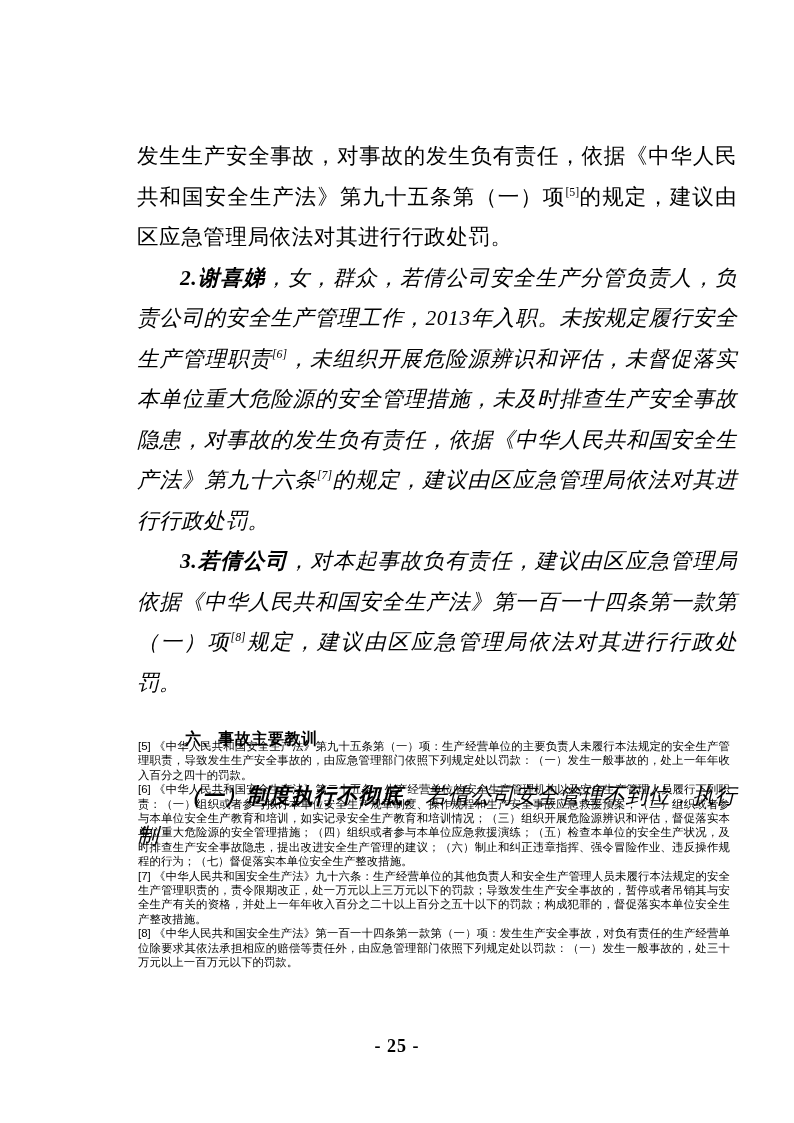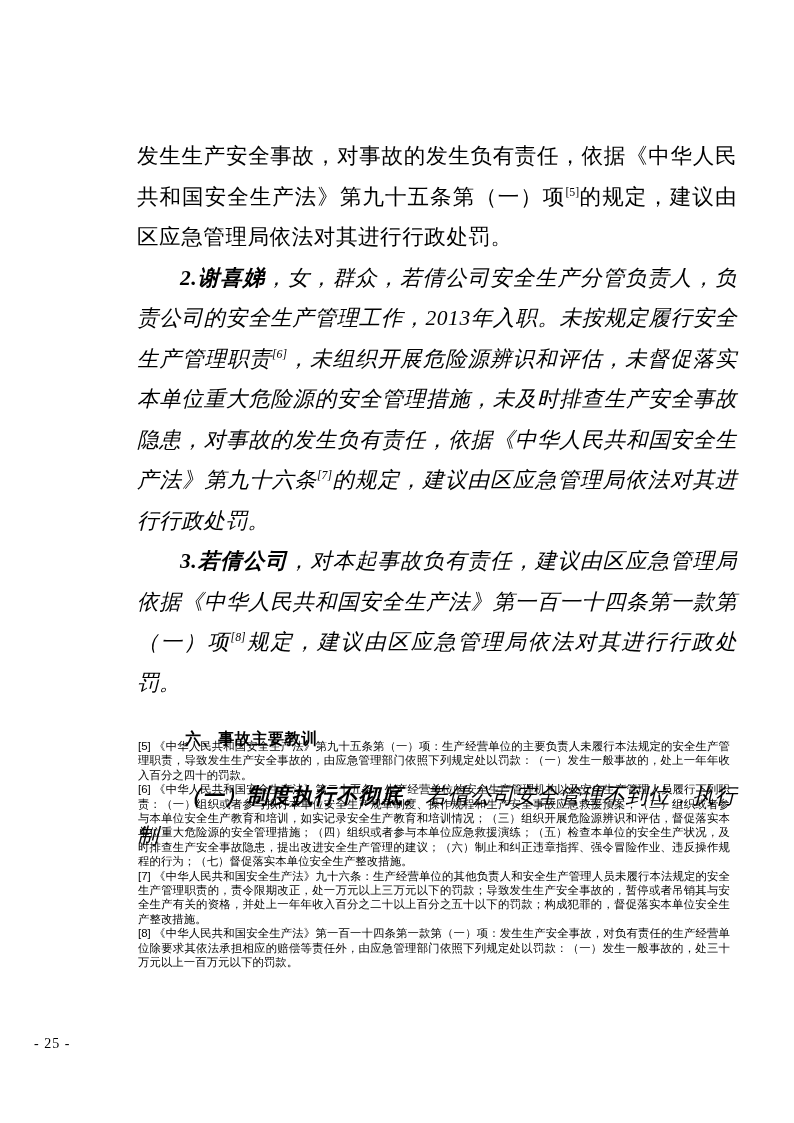--- a/index.html
+++ b/index.html
@@ -85,24 +85,25 @@
   .footnote .marker {
     font-family: "Liberation Sans", "DejaVu Sans", sans-serif;
   }
 
   
   .page-number {
     position: absolute;
     left: 0;
     right: 0;
     top: 1036px;
-    text-align: left;
-    font-size: 14px;
+    text-align: center;
+    font-size: 18px;
     letter-spacing: 1px;
     font-family: "Liberation Serif", "DejaVu Serif", serif;
+    font-weight: bold;
   }
 </style>
 </head>
 <body>
 
 <div class="page">
 
   <div class="body-area">
 
     <p class="para" id="p-continued"><span>发生生产安全事故，对事故的发生负有责任，依据《中华人民共和国安全生产法》第九十五条第（一）项</span><sup class="fn">[5]</sup><span>的规定，建议由区应急管理局依法对其进行行政处罚。</span></p>

